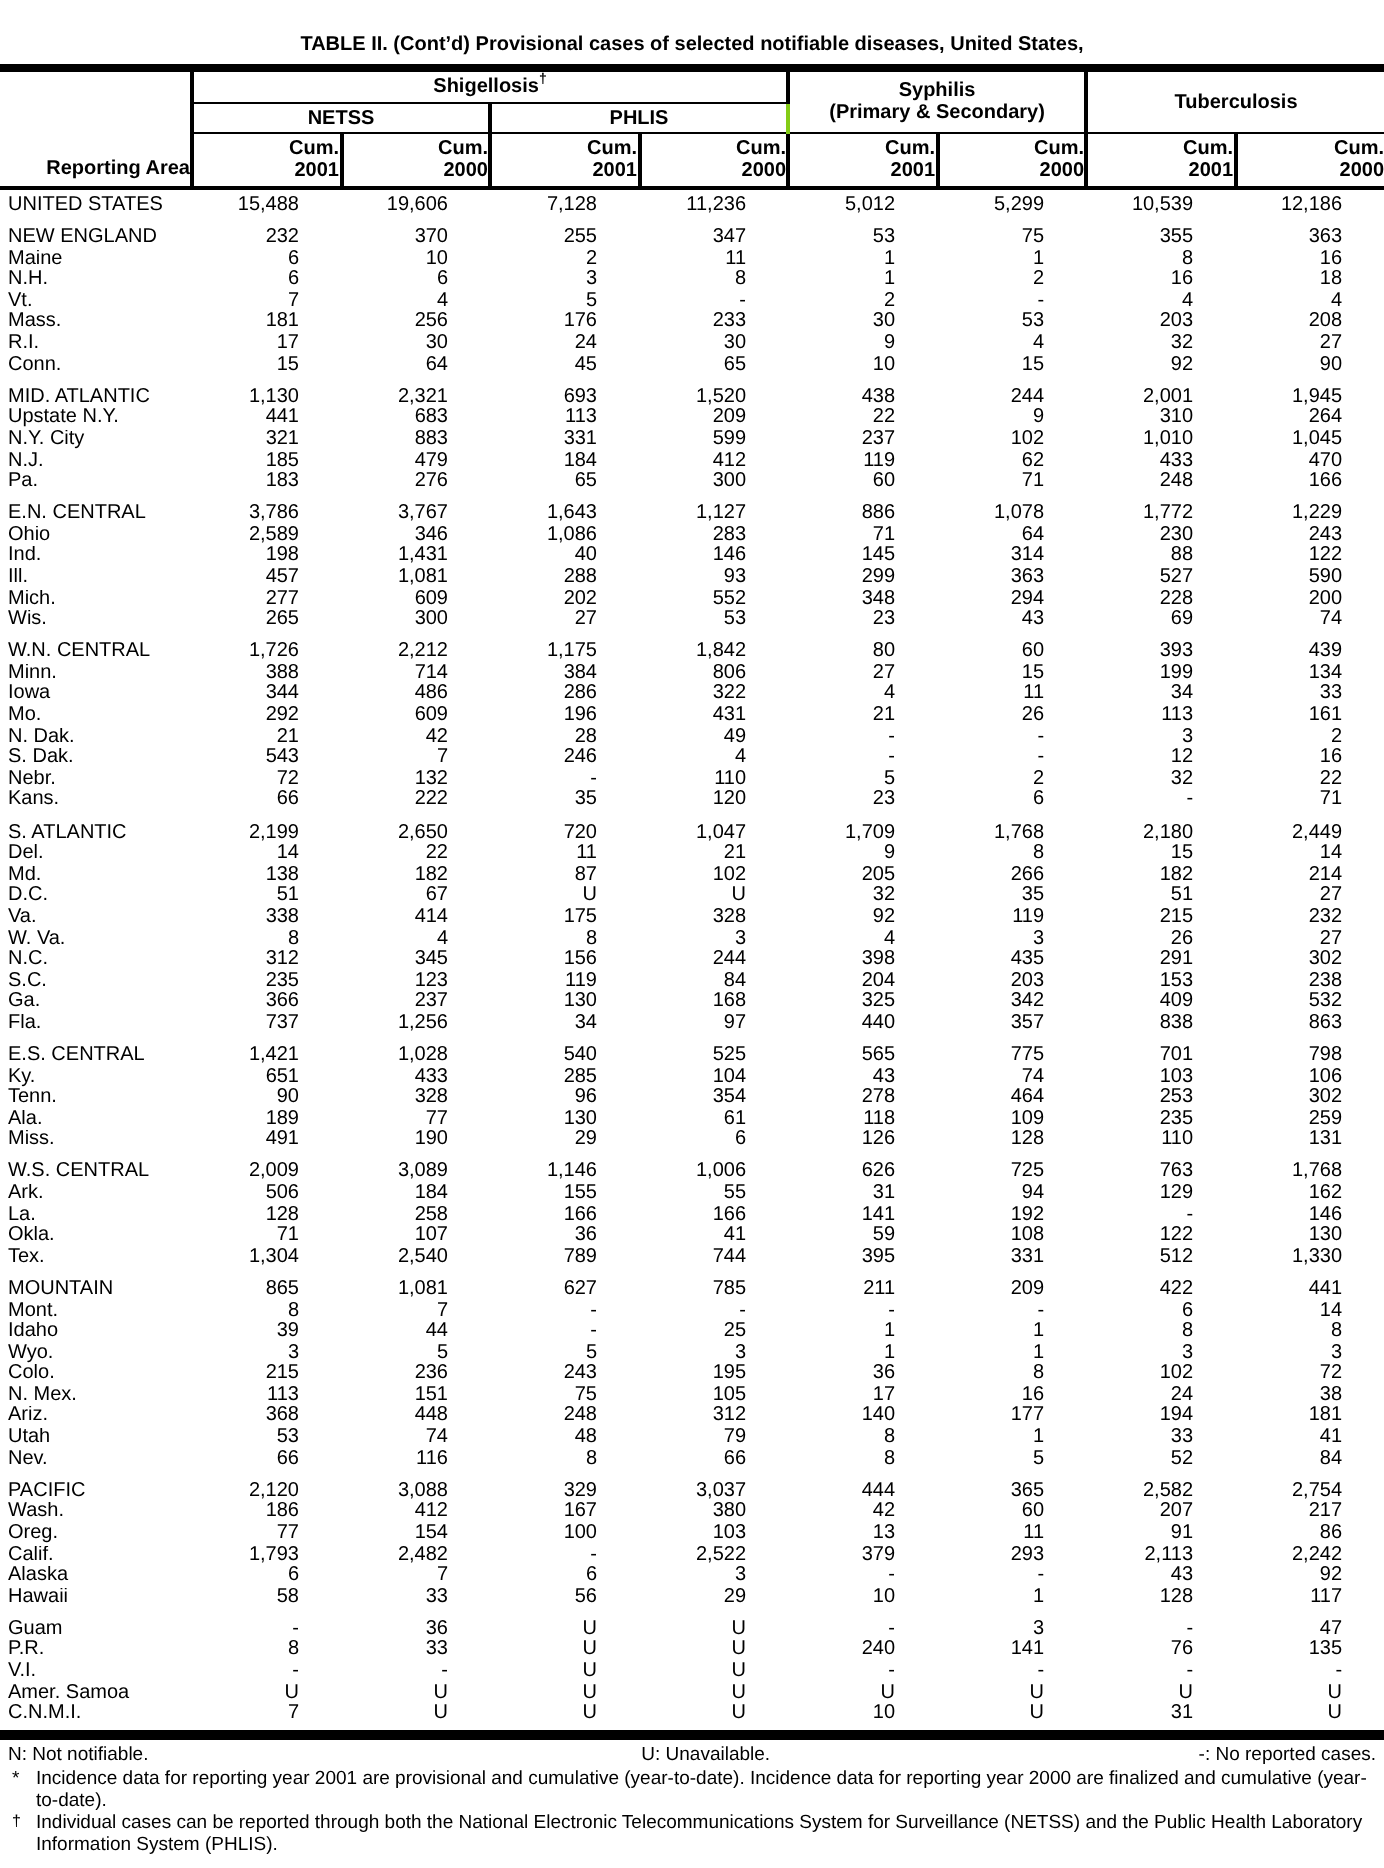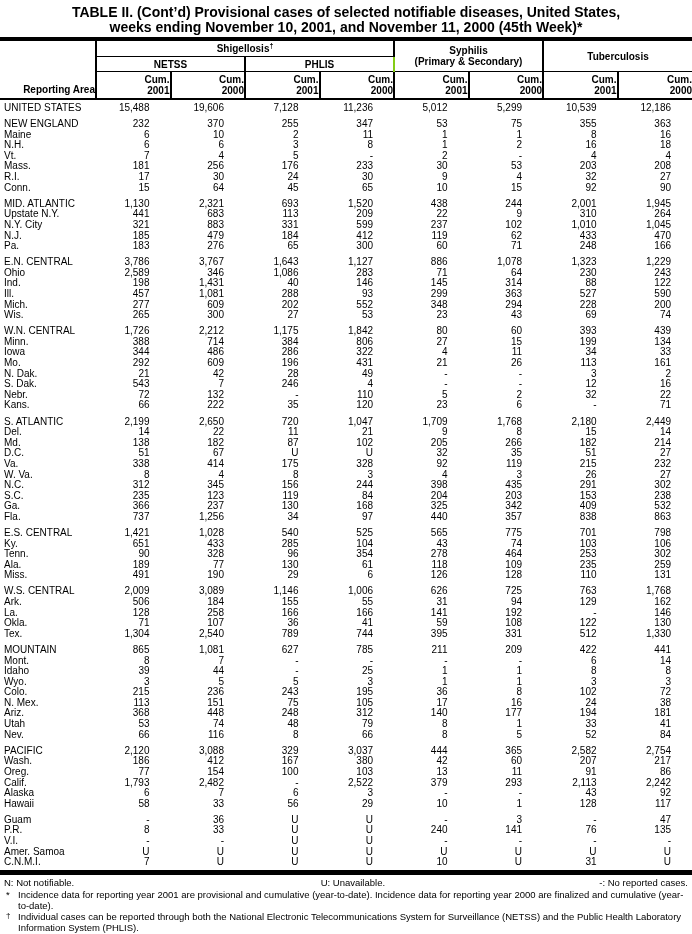--- a/index.html
+++ b/index.html
@@ -1,20 +1,20 @@
 <!DOCTYPE html>
 <html><head>
 <meta charset="utf-8">
 <style>
   html,body{margin:0;padding:0;background:#fff;}
   body{width:692px;height:934px;font-family:"Liberation Sans","DejaVu Sans",sans-serif;color:#000;overflow:hidden;}
   .page{width:692px;position:relative;}
 
   
-  .title{ text-align:center; font-weight:bold; font-size:14px; line-height:15px; padding-top:5px; letter-spacing:0;}
+  .title{ text-align:center; font-weight:bold; font-size:10px; line-height:15px; padding-top:15px; letter-spacing:0;}
   .title .l1, .title .l2{display:block;}
 
   
   table.main{border-collapse:collapse; width:692px; table-layout:fixed; margin-top:2px;
     border-top:4px solid #000; border-bottom:5px solid #000;}
   col.c-label{width:96px;}
   col.c-num{width:74.5px;}
 
   thead th{font-weight:bold; font-size:10px; line-height:11px; padding:0; vertical-align:middle; text-align:center;}
   th.reporting-area{vertical-align:bottom; text-align:right; padding:0 0 3px 4px; font-size:10px;
@@ -45,21 +45,20 @@
   .fn .marker{position:absolute; left:2px; top:0;}
   .fn.dagger .marker{font-size:8px; top:-1px;}
 </style>
 </head>
 <body>
 
 <div class="page">
 
   <div class="title">
     <span class="l1">TABLE II. (Cont’d) Provisional cases of selected notifiable diseases, United States,</span>
-    <span class="l2">weeks ending November 10, 2001, and November 11, 2000 (45th Week)*</span>
   </div>
 
   <table class="main">
     <colgroup>
       <col class="c-label">
       <col class="c-num">
         <col class="c-num">
         <col class="c-num">
         <col class="c-num">
       <col class="c-num">
@@ -261,21 +260,21 @@
           <td class="val">166</td>
         </tr>
         <tr class="gap">
           <td class="lbl">E.N. CENTRAL</td>
           <td class="val">3,786</td>
           <td class="val">3,767</td>
           <td class="val">1,643</td>
           <td class="val">1,127</td>
           <td class="val">886</td>
           <td class="val">1,078</td>
-          <td class="val">1,323</td>
+          <td class="val">1,772</td>
           <td class="val">1,229</td>
         </tr>
         <tr>
           <td class="lbl">Ohio</td>
           <td class="val">2,589</td>
           <td class="val">346</td>
           <td class="val">1,086</td>
           <td class="val">283</td>
           <td class="val">71</td>
           <td class="val">64</td>

